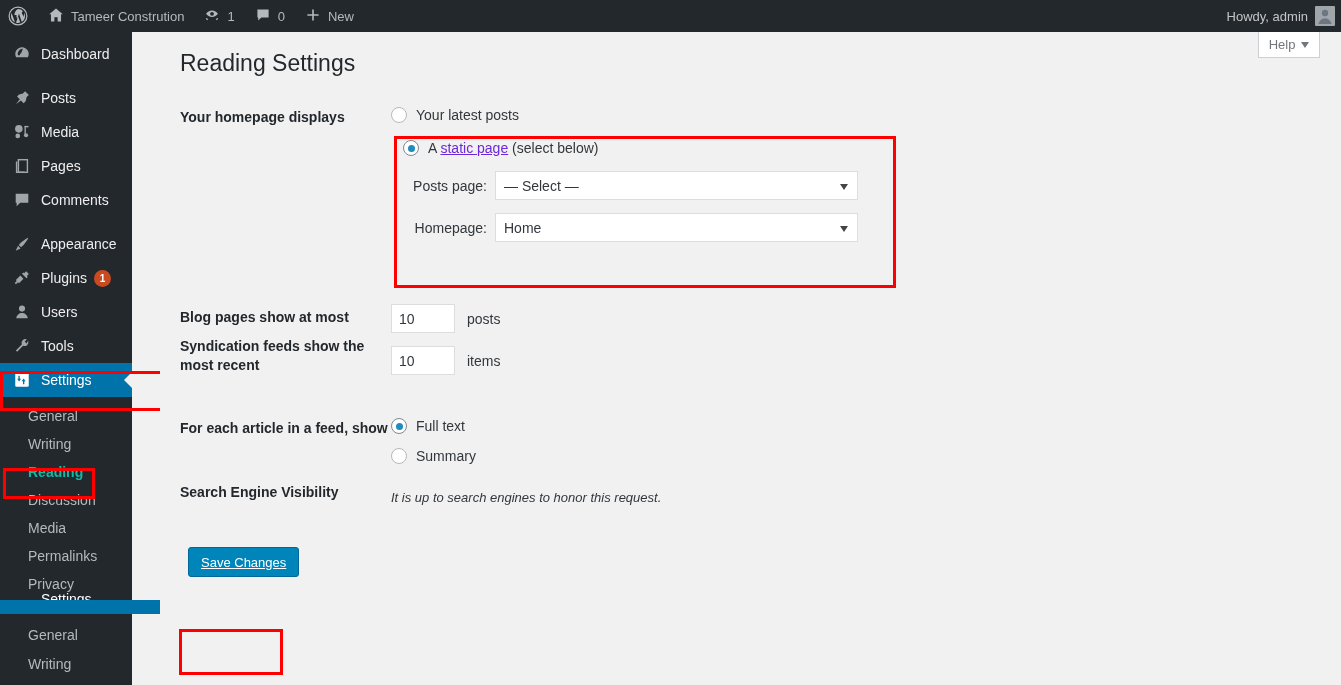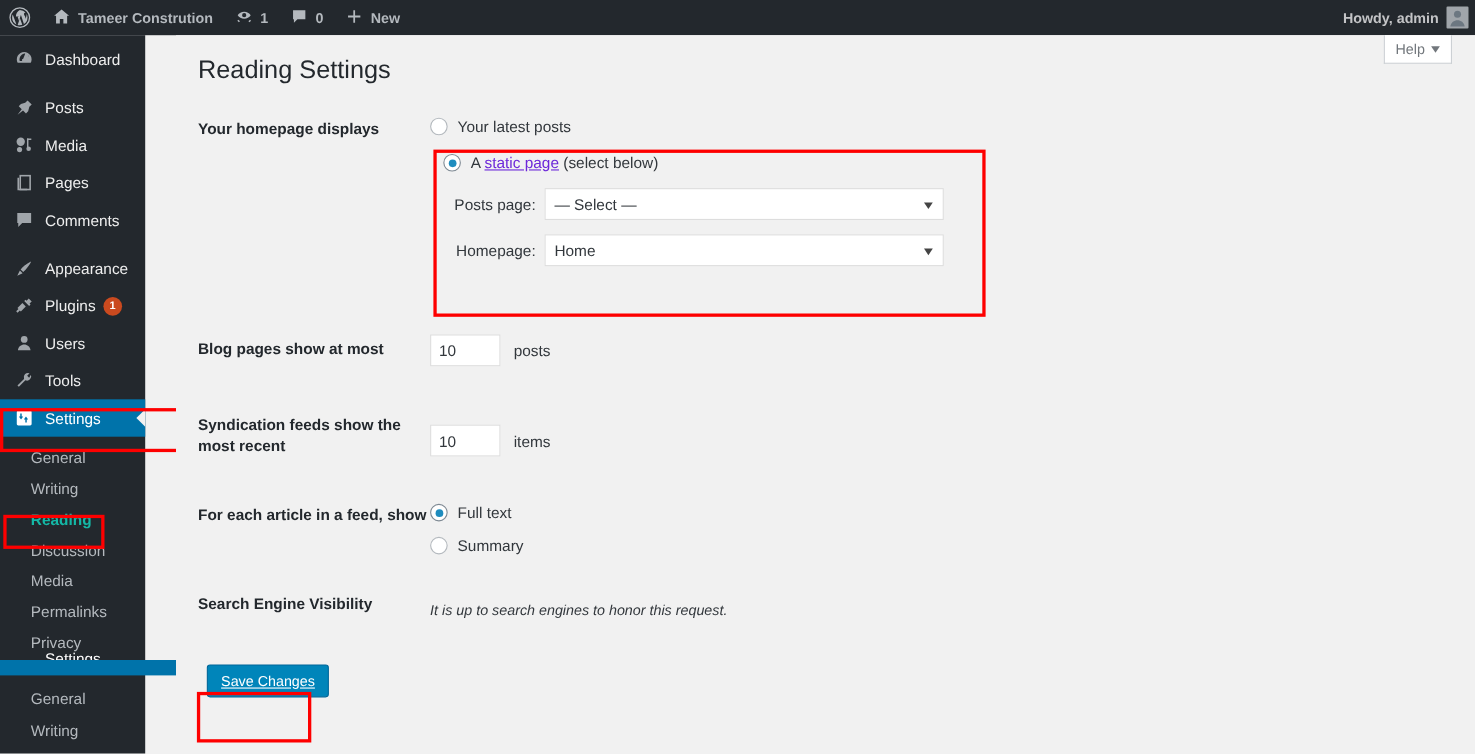--- a/index.html
+++ b/index.html
@@ -15,21 +15,21 @@
     position: absolute; top: 0; left: 0;
     width: 1341px; height: 32px;
     background: #23282d;
     color: #b4b9be;
     font-size: 13px;
     display: flex; align-items: center;
   }
   .ab-item {
     display: flex; align-items: center; gap: 7px;
     height: 32px; padding: 0 10px;
-    color: #b4b9be; white-space: nowrap; font-weight: bold;
+    color: #b4b9be; white-space: nowrap;
   }
   .ab-item:first-child { padding-left: 8px; }
   .ab-logo { width: 20px; height: 20px; display:block; }
   .ab-spacer { flex: 1 1 auto; }
   .ab-avatar {
     width: 20px; height: 20px; background: #a0a5aa;
     display:block; border-radius:1px;
   }
   .ab-right { padding-right: 6px; color:#c3c4c6; }
 
@@ -456,21 +456,21 @@
     </div>
 
     <div class="row" style="margin-top:56px">
       <div class="th">Blog pages show at most</div>
       <div class="td inline-row">
         <span class="num-input">10</span>
         <span class="unit">posts</span>
       </div>
     </div>
 
-    <div class="row" style="margin-top:40px">
+    <div class="row" style="">
       <div class="th" style="padding-right:25px">Syndication feeds show the most recent</div>
       <div class="td inline-row" style="padding-top:13px">
         <span class="num-input">10</span>
         <span class="unit">items</span>
       </div>
     </div>
 
     <div class="row" style="margin-top:40px">
       <div class="th">For each article in a feed, show</div>
       <div class="td">
@@ -478,21 +478,21 @@
           <span class="radio checked"></span>
           <span>Full text</span>
         </div>
         <div class="radio-line" style="margin-top:9px">
           <span class="radio"></span>
           <span>Summary</span>
         </div>
       </div>
     </div>
 
-    <div class="row" style="margin-top:30px">
+    <div class="row" style="margin-top:13px">
       <div class="th">Search Engine Visibility</div>
       <div class="td">
         <div class="desc">It is up to search engines to honor this request.</div>
       </div>
     </div>
 
     <div style="margin-top:42px; padding-left:8px">
       <span class="btn-primary">Save Changes</span>
     </div>
 

